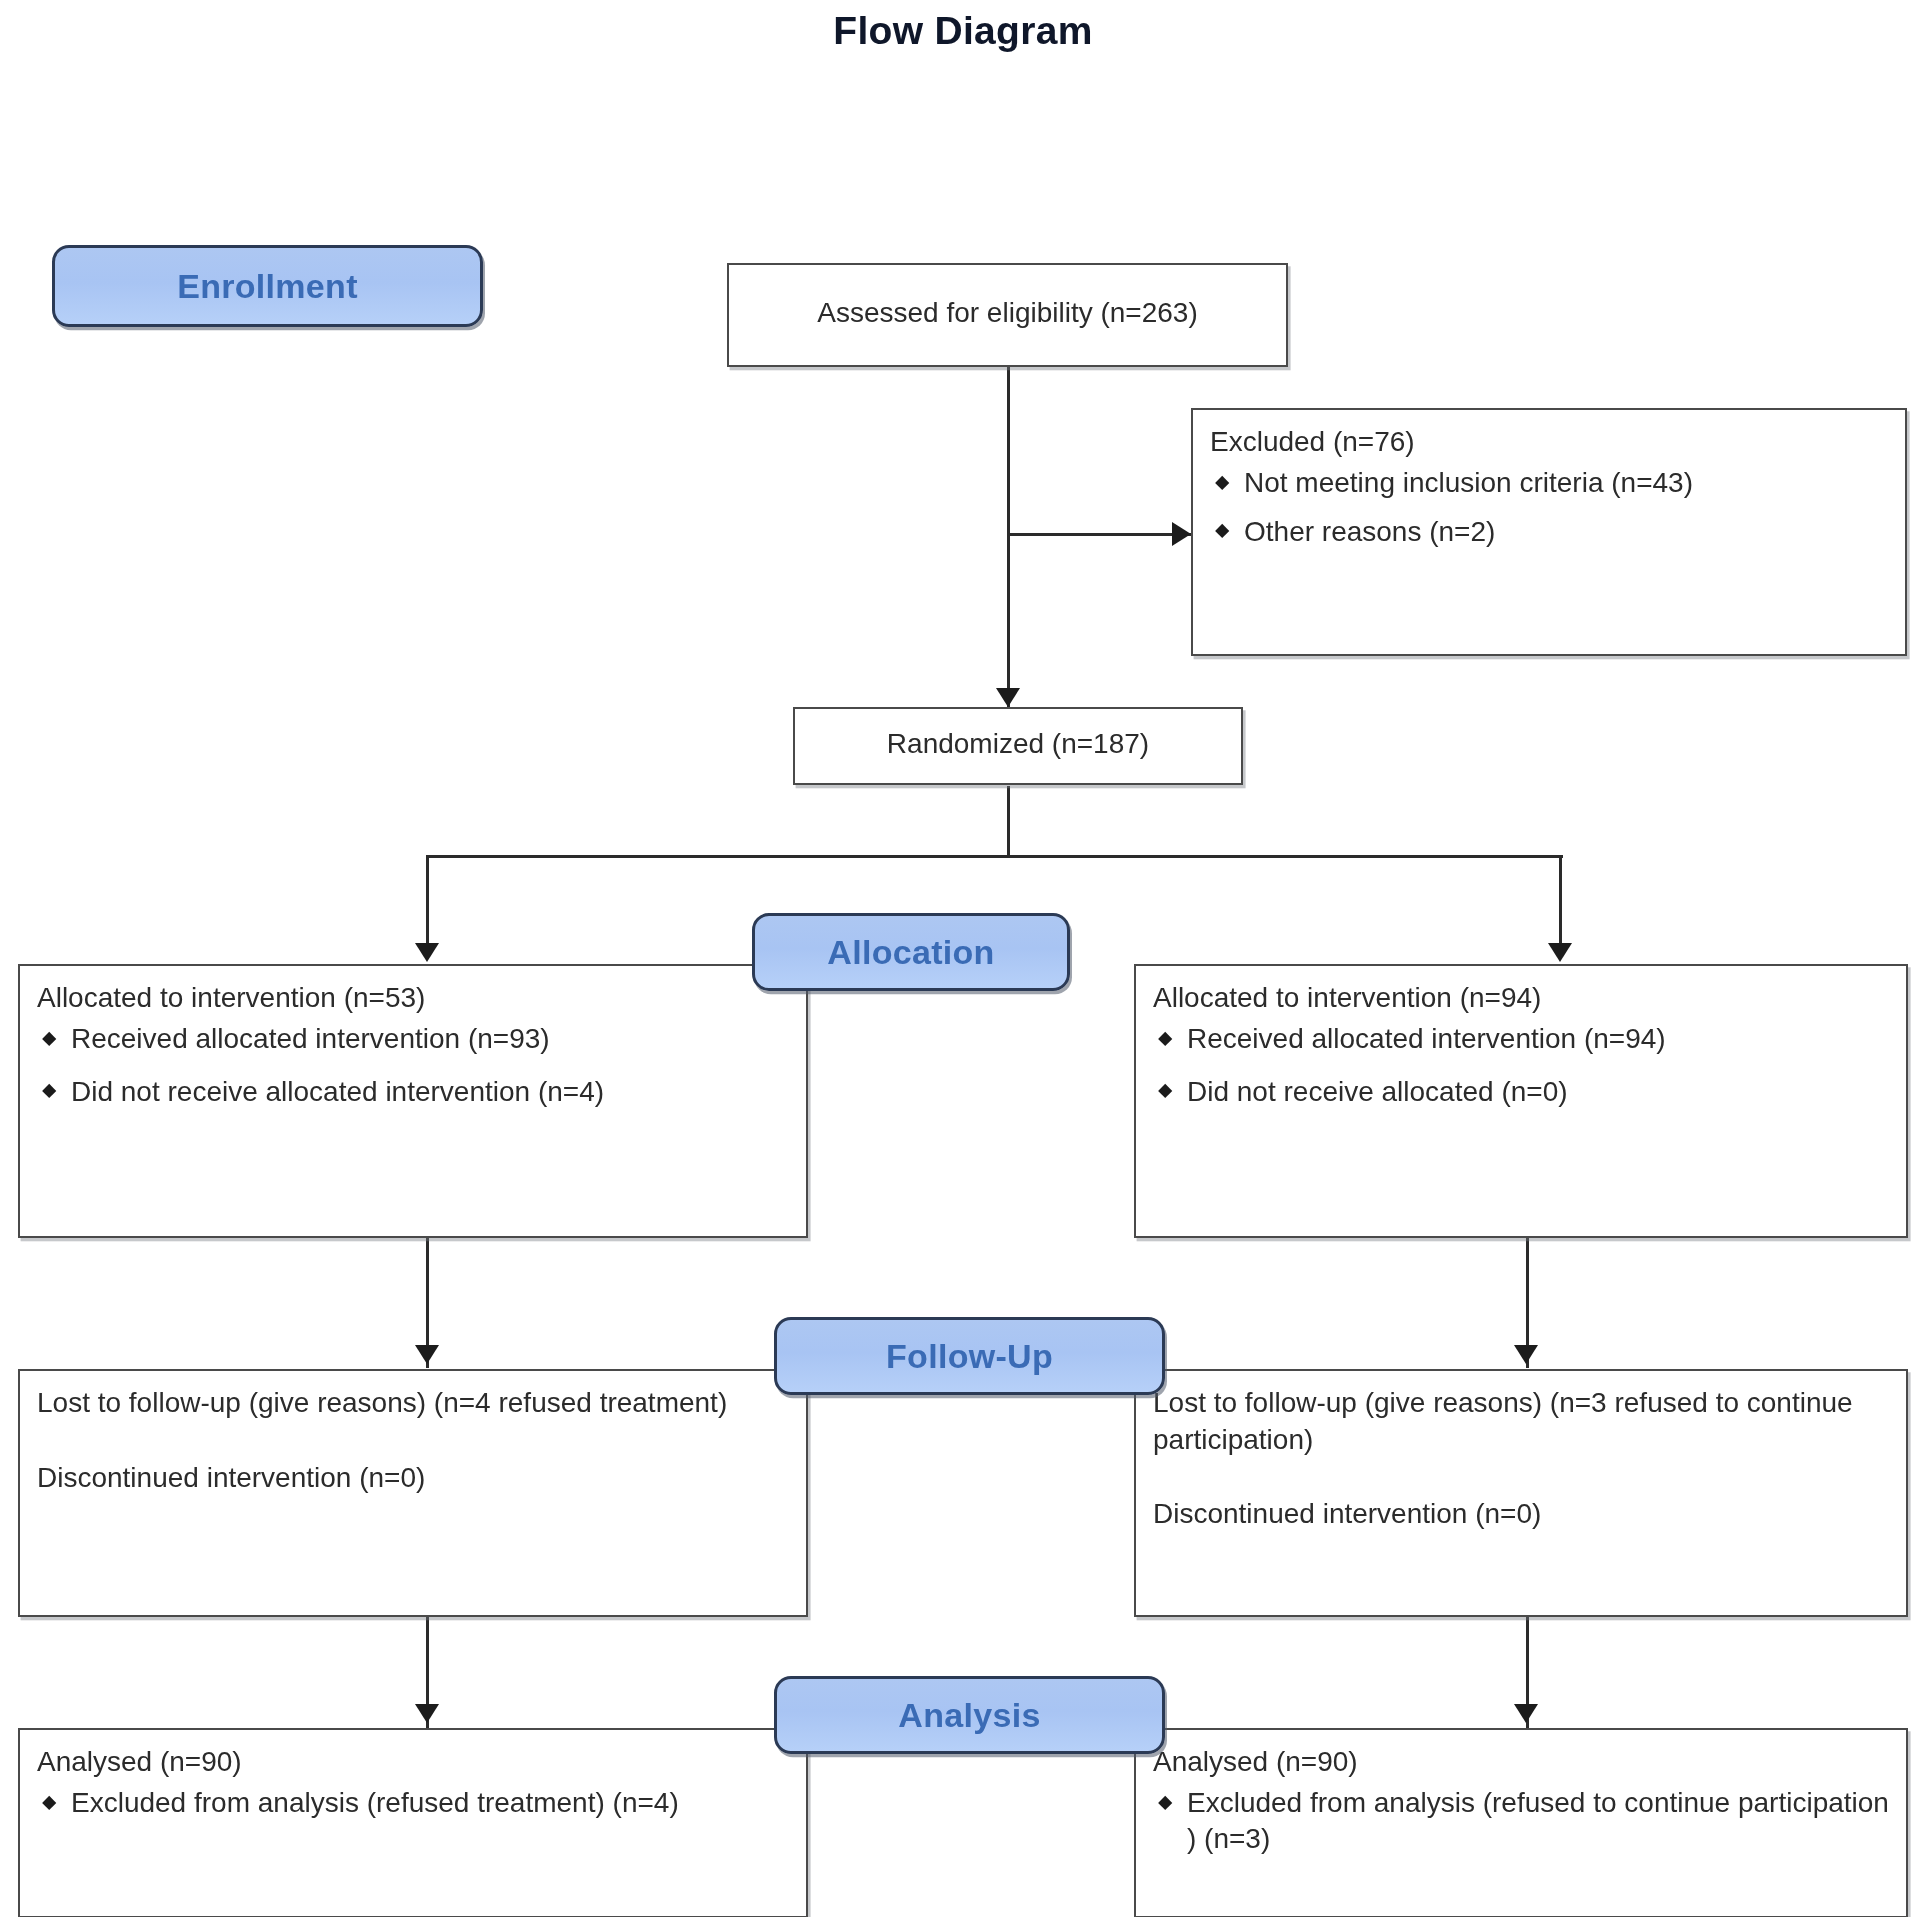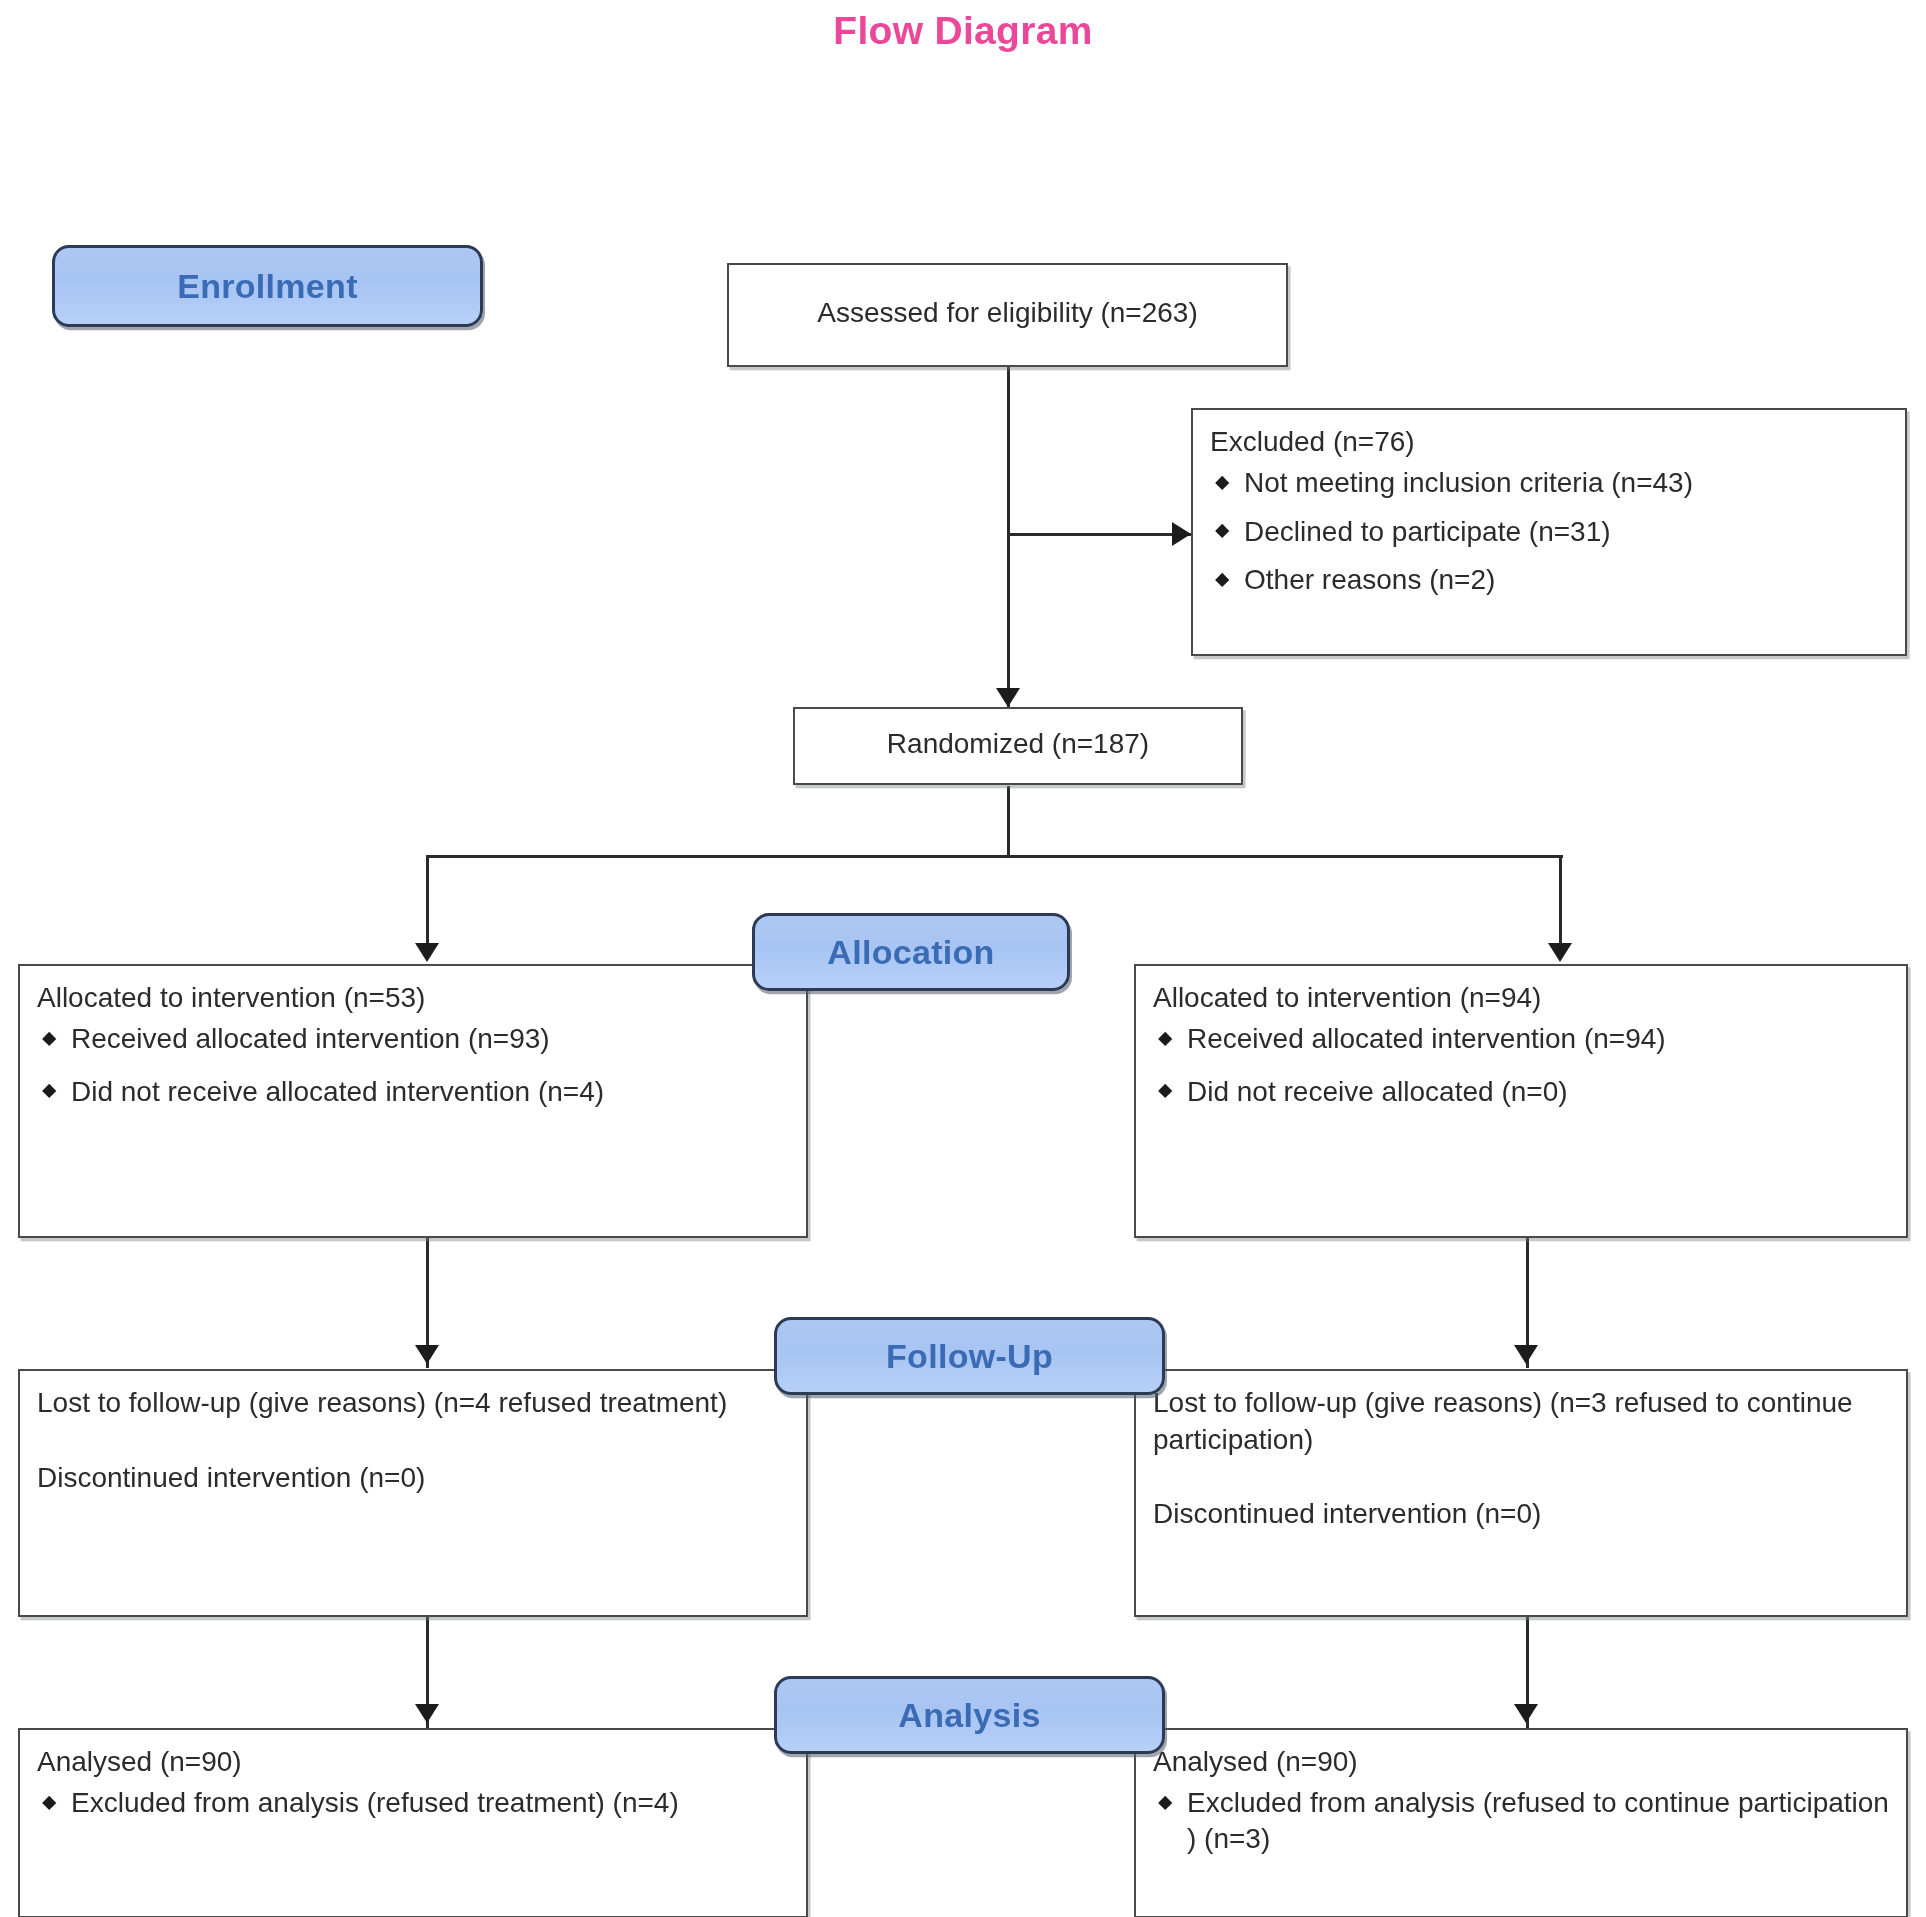--- a/index.html
+++ b/index.html
@@ -26,21 +26,21 @@
   
   .title {
     position: absolute;
     left: 0;
     top: 9px;
     width: 1926px;
     text-align: center;
     font-size: 39px;
     font-weight: bold;
     letter-spacing: 0.3px;
-    color: #ec4899;
+    color: #0f172a;
   }
 
   
   .badge {
     position: absolute;
     box-sizing: border-box;
     background: linear-gradient(to bottom, #adc7f2 0%, #a8c4f3 45%, #b6d0f8 100%);
     border: 3.3px solid #2b3a55;
     border-radius: 17px;
     box-shadow: 2px 3.3px 0 rgba(80,90,105,0.55);
@@ -159,21 +159,20 @@
   <div class="arrow-down" style="left:996px; top:688px;"></div>
 
   <div class="hline" style="left:1007px; top:533px; width:184px;"></div>
   <div class="arrow-right" style="left:1172px; top:522px;"></div>
 
   <div class="box" style="left:1191px; top:408px; width:716px; height:248px;">
     <div class="inner">
       <div class="line-plain">Excluded (n=76)</div>
       <ul class="bullets">
         <li><span class="bullet-mark"></span><span>Not meeting inclusion criteria (n=43)</span></li>
-        <li><span class="bullet-mark"></span><span>Declined to participate (n=31)</span></li>
         <li><span class="bullet-mark"></span><span>Other reasons (n=2)</span></li>
       </ul>
     </div>
   </div>
 
   <div class="box center" style="left:793px; top:707px; width:450px; height:78px;">
     <div class="inner">
       <div class="line-plain">Randomized (n=187)</div>
     </div>
   </div>

